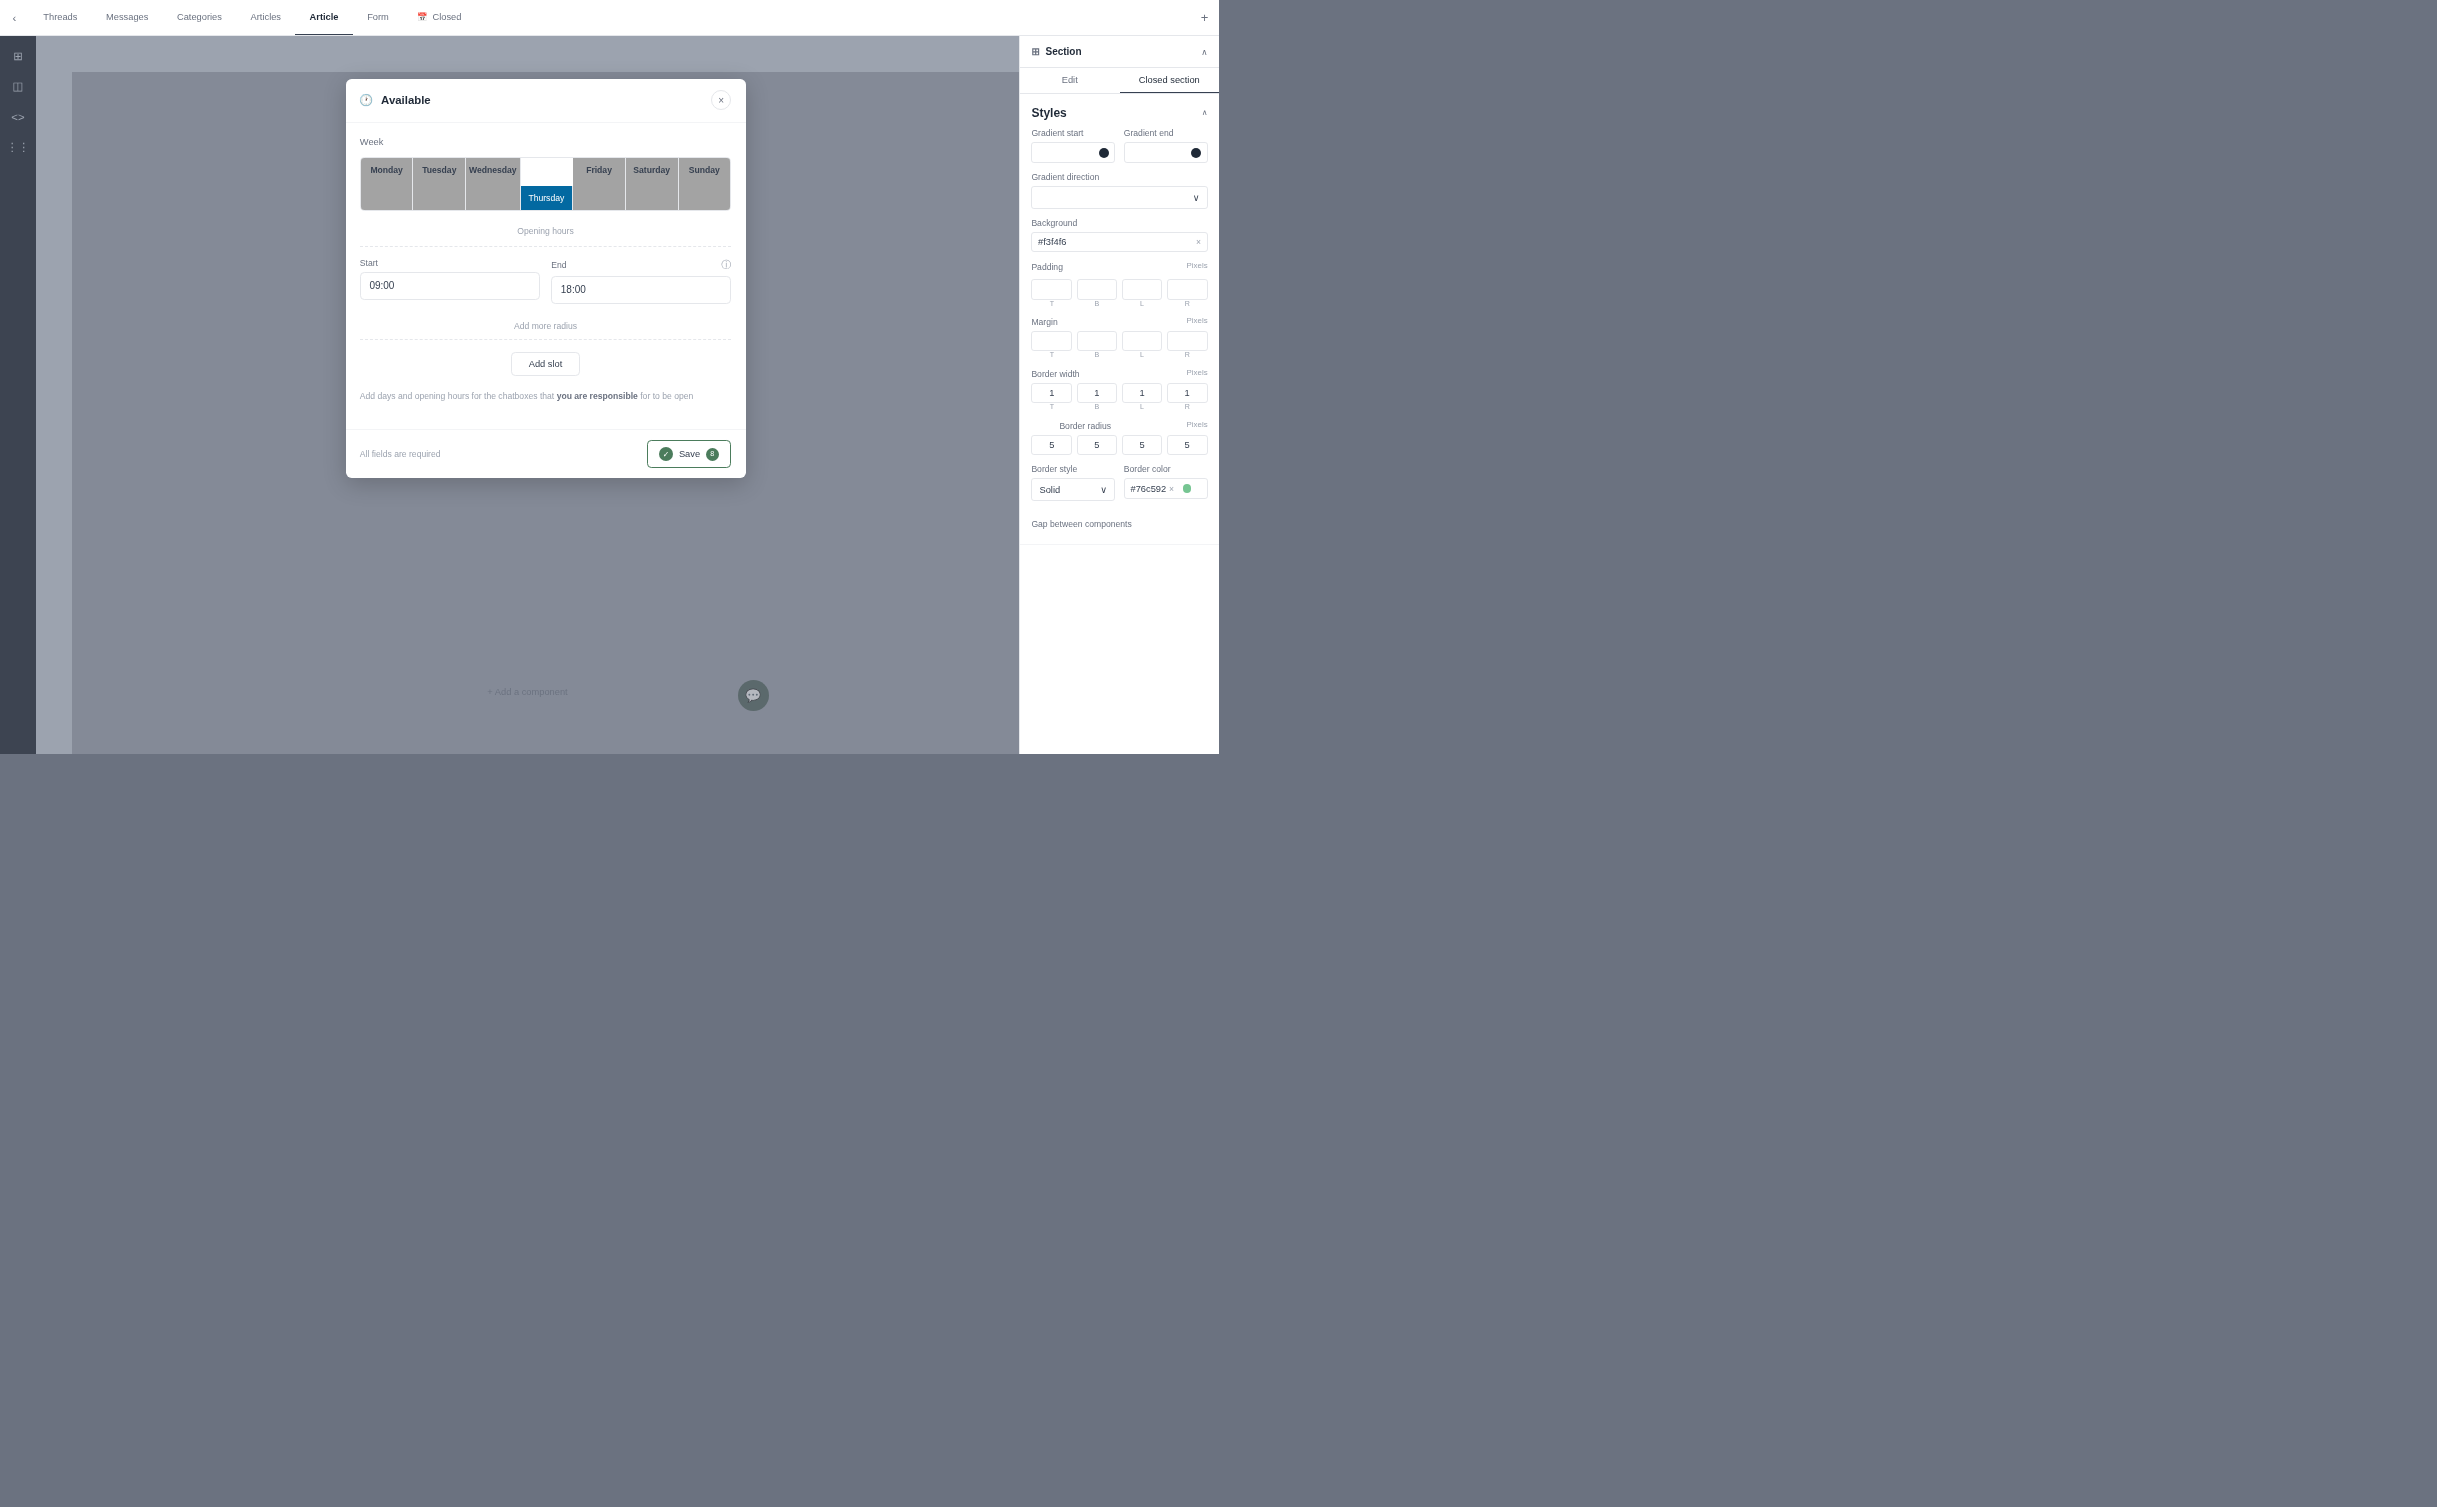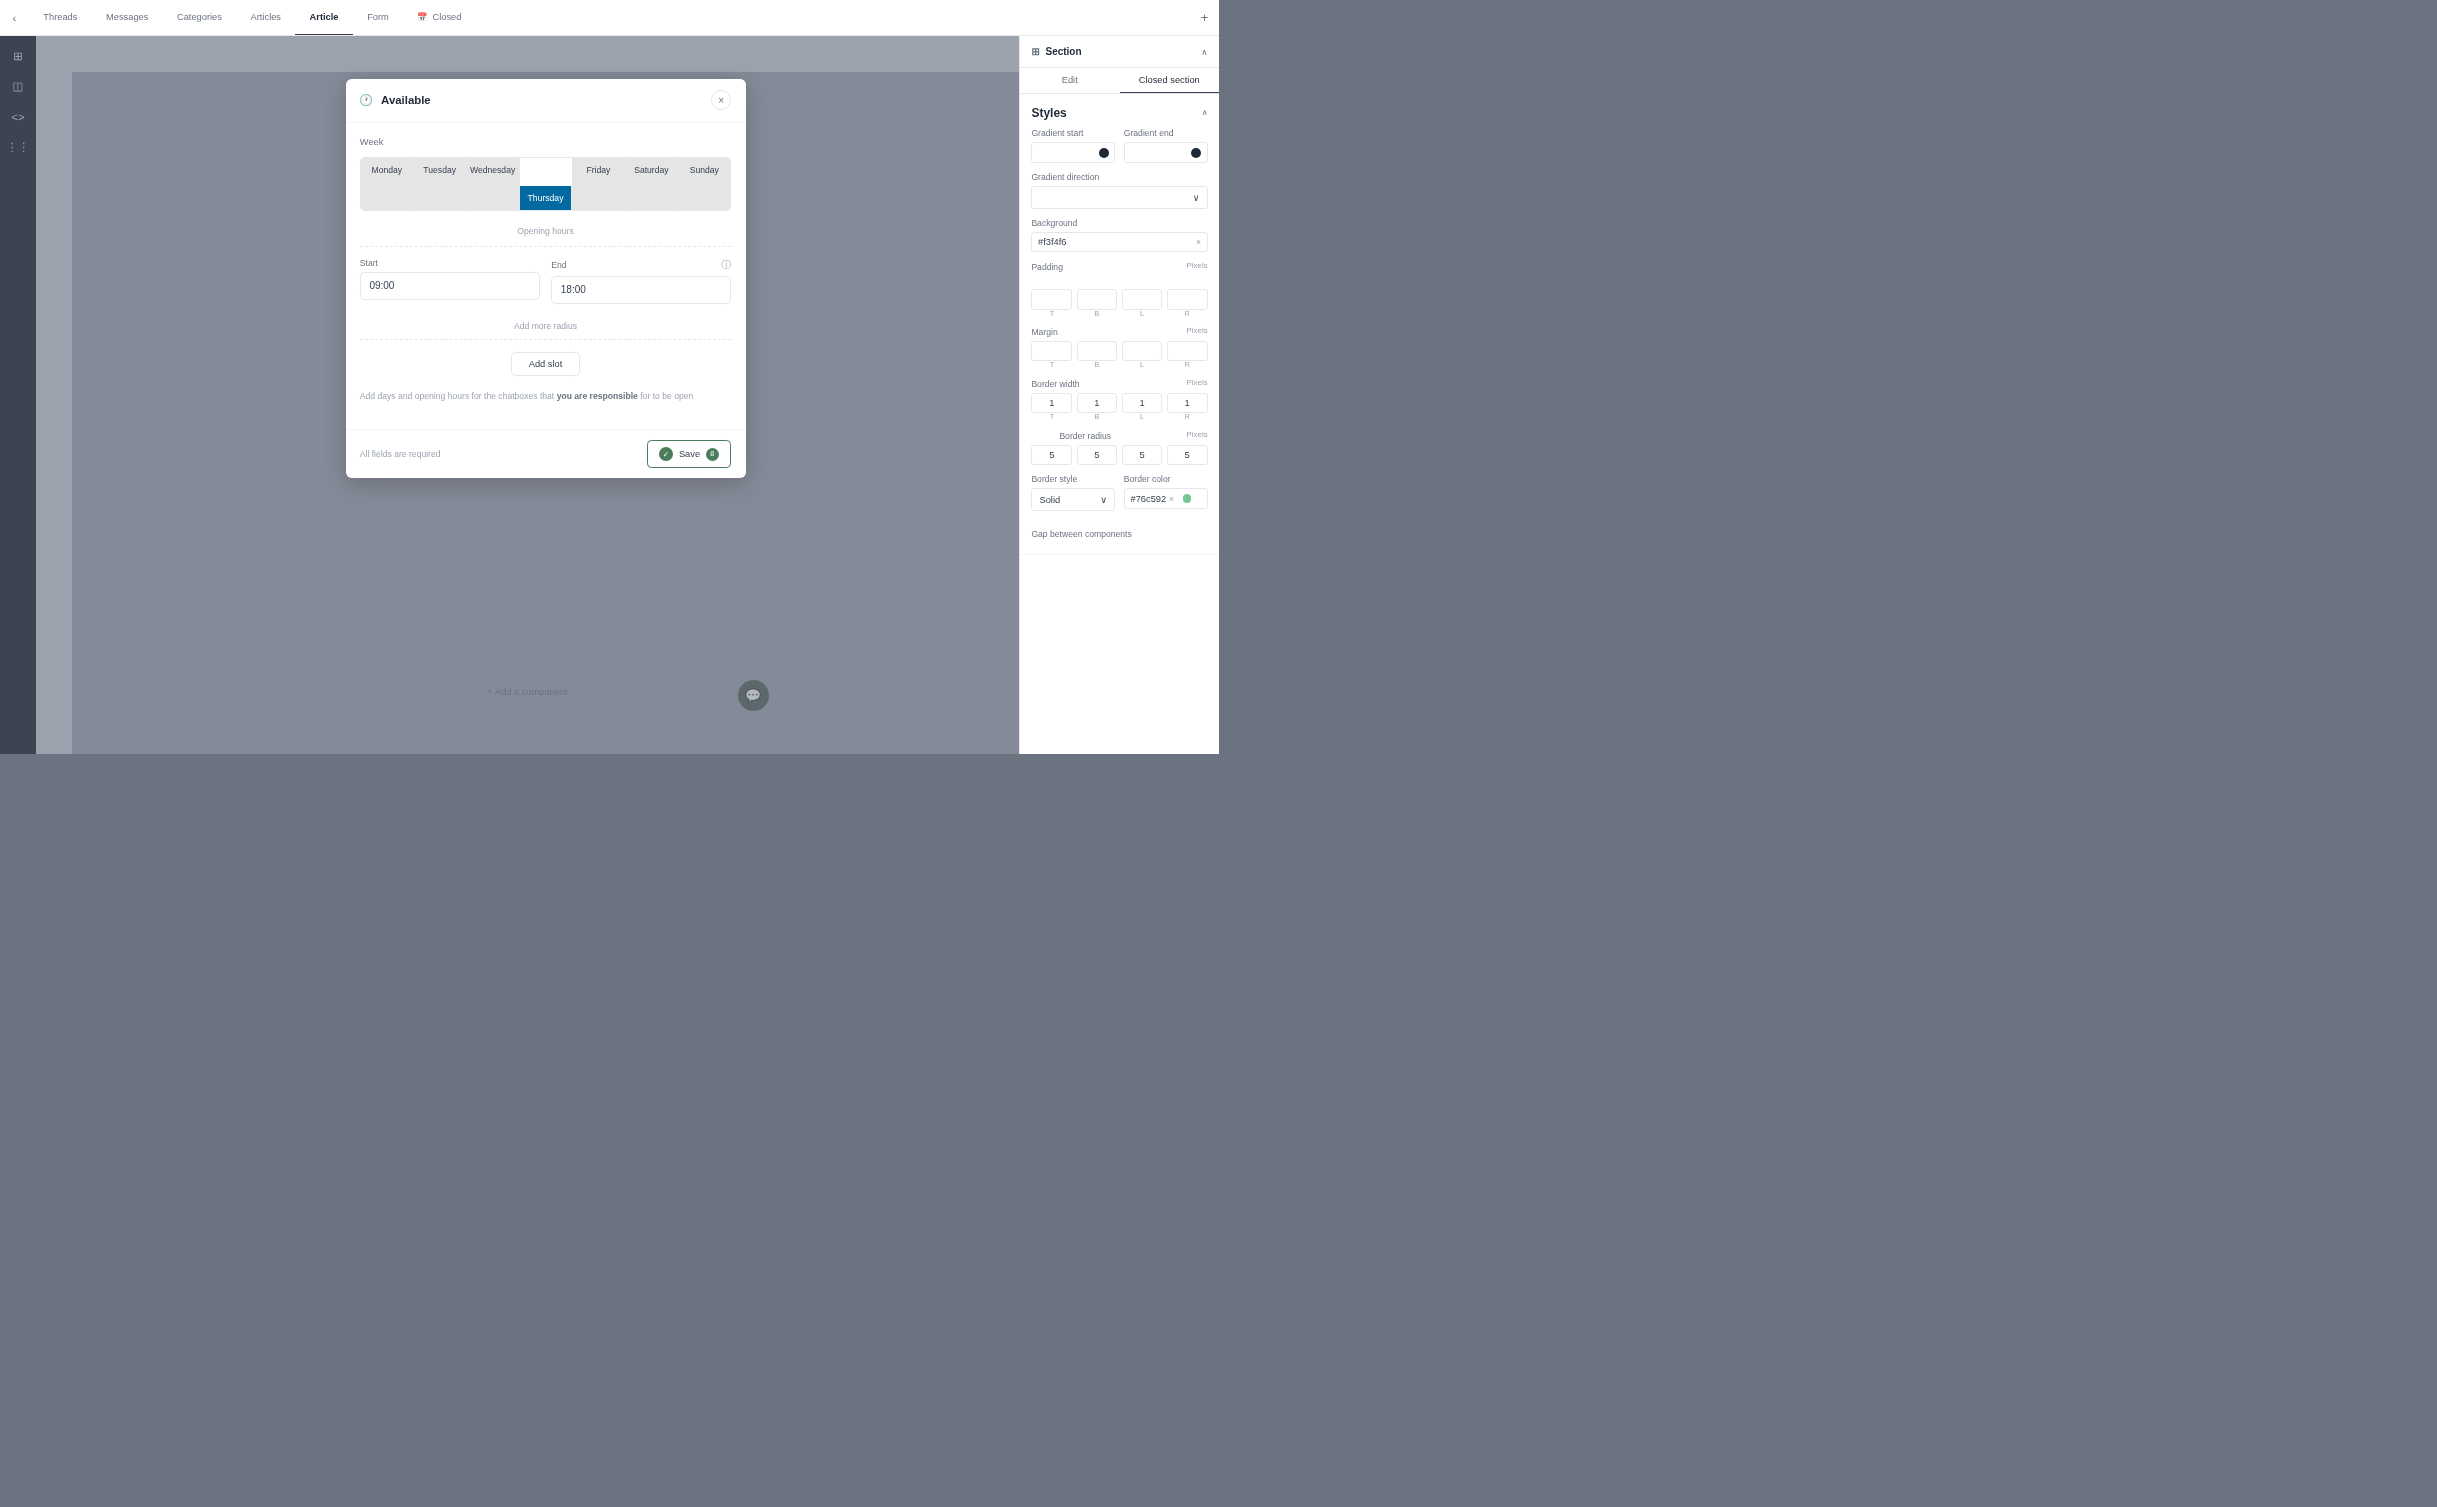--- a/index.html
+++ b/index.html
@@ -149,21 +149,21 @@
       display: flex; align-items: center; justify-content: center; cursor: pointer; color: #6b7280; font-size: 10px;
     }
 
     .modal-body { padding: 14.3px; }
     .modal-section-title { font-size: 9.3px; color: #6b7280; margin-bottom: 10px; }
 
     
     .day-tabs { display: flex; border: 0.7px solid #e5e7eb; border-radius: 4.3px; overflow: hidden; margin-bottom: 14.3px; }
     .day-tab {
       flex: 1; padding: 7.1px 2.9px; text-align: center; font-size: 8.6px; cursor: pointer;
-      color: #374151; border-right: 0.7px solid #e5e7eb; background: #e5e5e5;
+      color: #374151; border-right: 0.7px solid #e5e7eb; background: #a3a3a3; font-weight: bold;
     }
     .day-tab:last-child { border-right: none; }
     .day-tab.active { background: #0369a1; color: #fff; font-weight: 500; margin-top: 28px; }
 
     
     .opening-hours-label {
       text-align: center; font-size: 8.6px; color: #9ca3af; margin-bottom: 11.4px;
       border-bottom: 0.7px dashed #e5e7eb; padding-bottom: 10px;
     }
 
@@ -327,21 +327,21 @@
 
       <div style="margin-bottom:8.6px;">
         <div class="rp-label">Background</div>
         <div style="display:flex; align-items:center; border:0.7px solid #e5e7eb; border-radius:3px; padding:4.3px 5.7px; background:#fff;">
           <span style="font-size:9.3px; color:#374151;">#f3f4f6</span>
           <span style="margin-left:auto; color:#9ca3af; font-size:8.6px; cursor:pointer;">×</span>
         </div>
       </div>
 
       <div class="rp-padding-row">
-        <div style="display:flex; align-items:center; justify-content:space-between; margin-bottom:16px;">
+        <div style="display:flex; align-items:center; justify-content:space-between; margin-bottom:6px;">
           <span class="rp-label" style="margin:0;">Padding</span>
           <span class="rp-pixels-label">Pixels</span>
         </div>
         <div class="rp-padding-grid">
           <div>
             <div class="rp-num-input">&nbsp;</div>
             <div class="rp-num-input-label">T</div>
           </div>
           <div>
             <div class="rp-num-input">&nbsp;</div>

